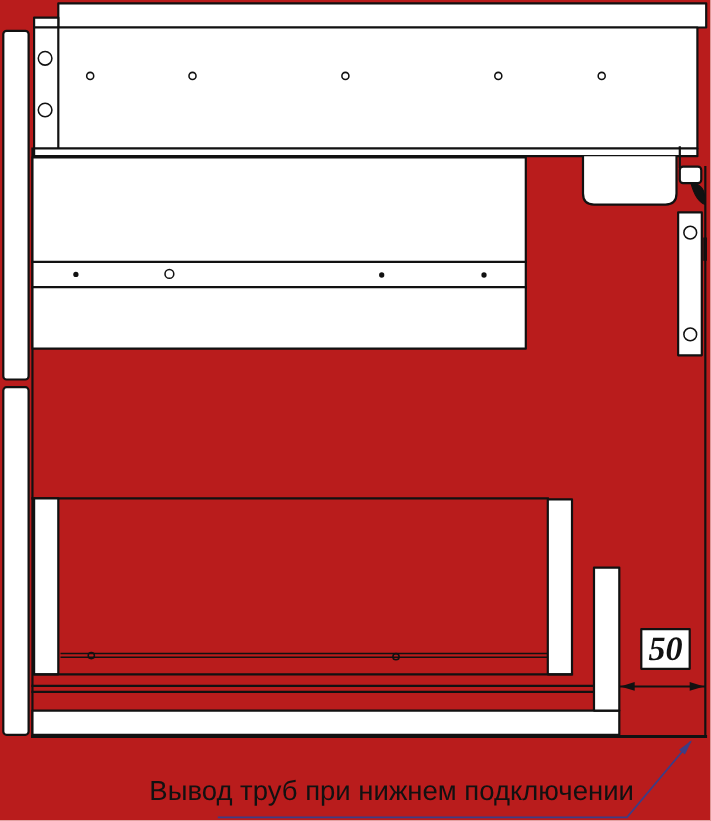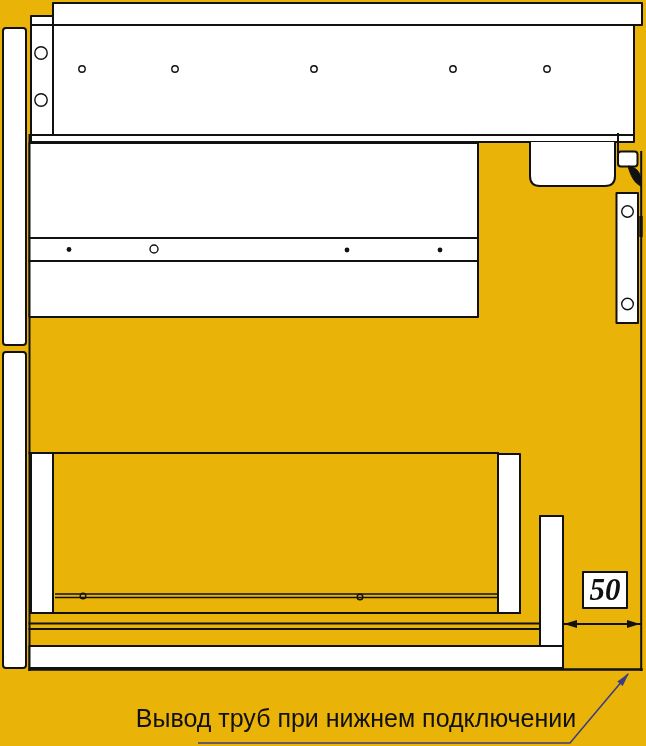--- a/index.html
+++ b/index.html
@@ -1,16 +1,16 @@
 <!DOCTYPE html>
 <html><head>
 <meta charset="utf-8">
 <style>
   html,body{margin:0;padding:0;background:#ffffff;}
-  .stage{position:relative;width:646px;height:746px;background:#eab308;overflow:hidden;
+  .stage{position:relative;width:646px;height:746px;background:#b91c1c;overflow:hidden;
          font-family:"Liberation Sans", sans-serif;}
   svg{display:block;}
   .ln{stroke:#111111;fill:none;stroke-width:2;stroke-linejoin:round;stroke-linecap:square;}
   .thin{stroke:#111111;fill:none;stroke-width:1.4;}
   .fillw{fill:#ffffff;}
   .dot{fill:#111111;stroke:none;}
   .dim-text{font-family:"Liberation Serif", serif;font-style:italic;font-weight:bold;
             font-size:31px;fill:#111111;}
   .note-text{font-family:"Liberation Sans", sans-serif;font-size:25px;fill:#111111;}
   .leader{stroke:#3d3d85;fill:none;stroke-width:1.6;}

